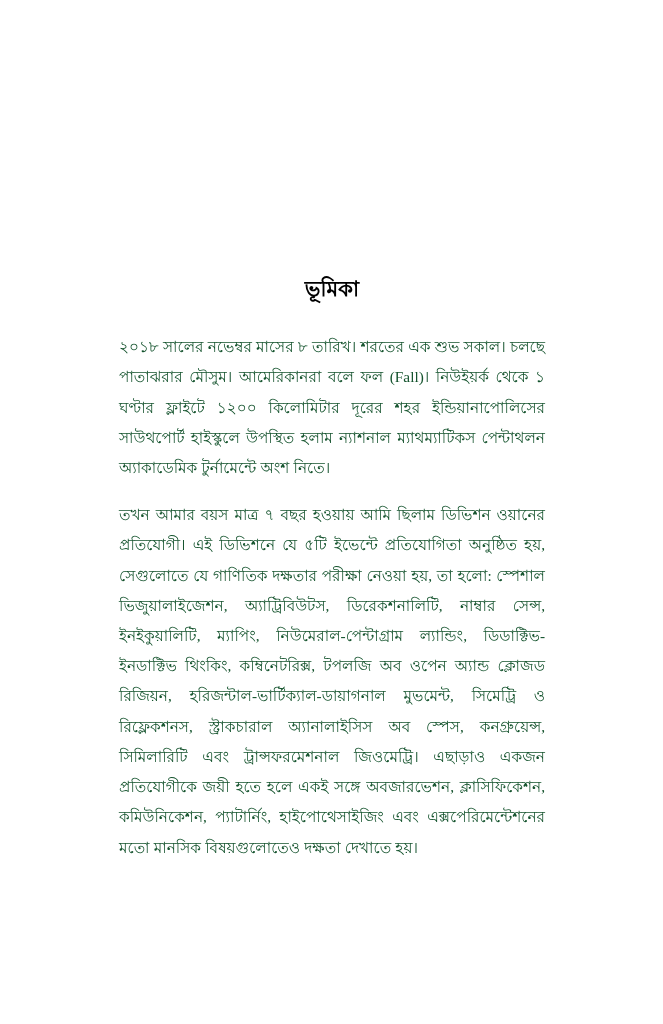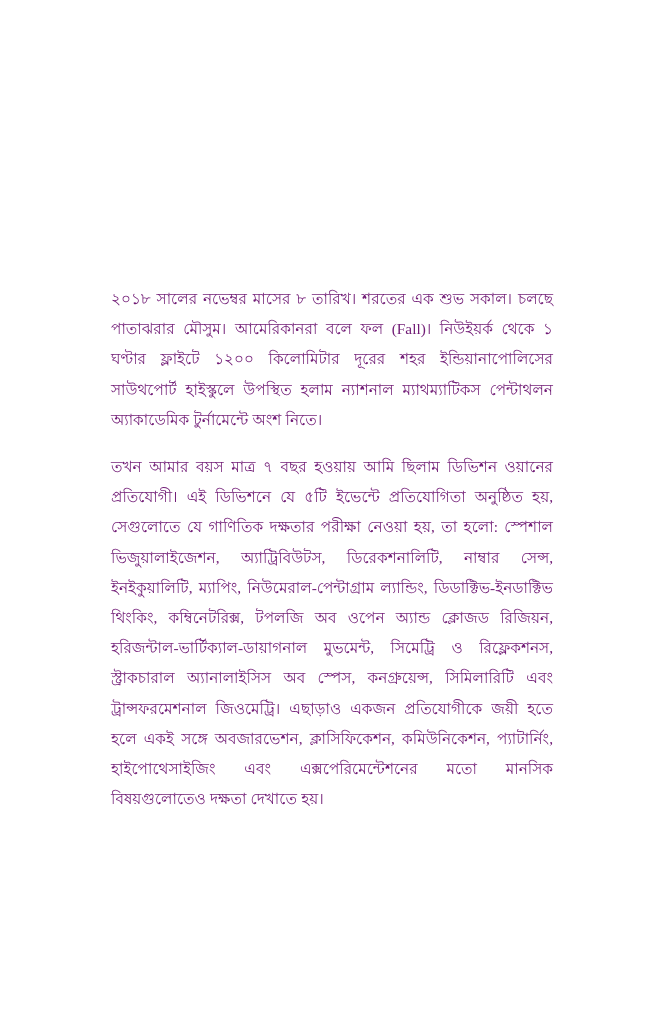--- a/index.html
+++ b/index.html
@@ -40,35 +40,36 @@
     margin: 0 0 30px 0;
     color: #000000;
   }
 
   .para {
     text-align: justify;
     text-justify: inter-word;
     text-align-last: left;
     font-size: 15.3px;
     line-height: 30.2px;
-    margin: 8px;
-    color: #701a75;
+    margin: 16px;
+    color: #14532d;
     word-spacing: 0.4px;
     hyphens: none;
   }
 
   .para + .para {
     margin-top: 17px;
   }
 </style>
 </head>
 <body>
 
 <div class="page">
   <div class="content">
 
+    <h1 class="chapter-title">ভূমিকা</h1>
 
     <p class="para">২০১৮ সালের নভেম্বর মাসের ৮ তারিখ। শরতের এক শুভ সকাল। চলছে পাতাঝরার মৌসুম। আমেরিকানরা বলে ফল (Fall)। নিউইয়র্ক থেকে ১ ঘণ্টার ফ্লাইটে ১২০০ কিলোমিটার দূরের শহর ইন্ডিয়ানাপোলিসের সাউথপোর্ট হাইস্কুলে উপস্থিত হলাম ন্যাশনাল ম্যাথম্যাটিকস পেন্টাথলন অ্যাকাডেমিক টুর্নামেন্টে অংশ নিতে।</p>
 
     <p class="para">তখন আমার বয়স মাত্র ৭ বছর হওয়ায় আমি ছিলাম ডিভিশন ওয়ানের প্রতিযোগী। এই ডিভিশনে যে ৫টি ইভেন্টে প্রতিযোগিতা অনুষ্ঠিত হয়, সেগুলোতে যে গাণিতিক দক্ষতার পরীক্ষা নেওয়া হয়, তা হলো: স্পেশাল ভিজুয়ালাইজেশন, অ্যাট্রিবিউটস, ডিরেকশনালিটি, নাম্বার সেন্স, ইনইকুয়ালিটি, ম্যাপিং, নিউমেরাল-পেন্টাগ্রাম ল্যান্ডিং, ডিডাক্টিভ-ইনডাক্টিভ থিংকিং, কম্বিনেটরিক্স, টপলজি অব ওপেন অ্যান্ড ক্লোজড রিজিয়ন, হরিজন্টাল-ভার্টিক্যাল-ডায়াগনাল মুভমেন্ট, সিমেট্রি ও রিফ্লেকশনস, স্ট্রাকচারাল অ্যানালাইসিস অব স্পেস, কনগ্রুয়েন্স, সিমিলারিটি এবং ট্রান্সফরমেশনাল জিওমেট্রি। এছাড়াও একজন প্রতিযোগীকে জয়ী হতে হলে একই সঙ্গে অবজারভেশন, ক্লাসিফিকেশন, কমিউনিকেশন, প্যাটার্নিং, হাইপোথেসাইজিং এবং এক্সপেরিমেন্টেশনের মতো মানসিক বিষয়গুলোতেও দক্ষতা দেখাতে হয়।</p>
 
   </div>
 </div>
 
 </body></html>

